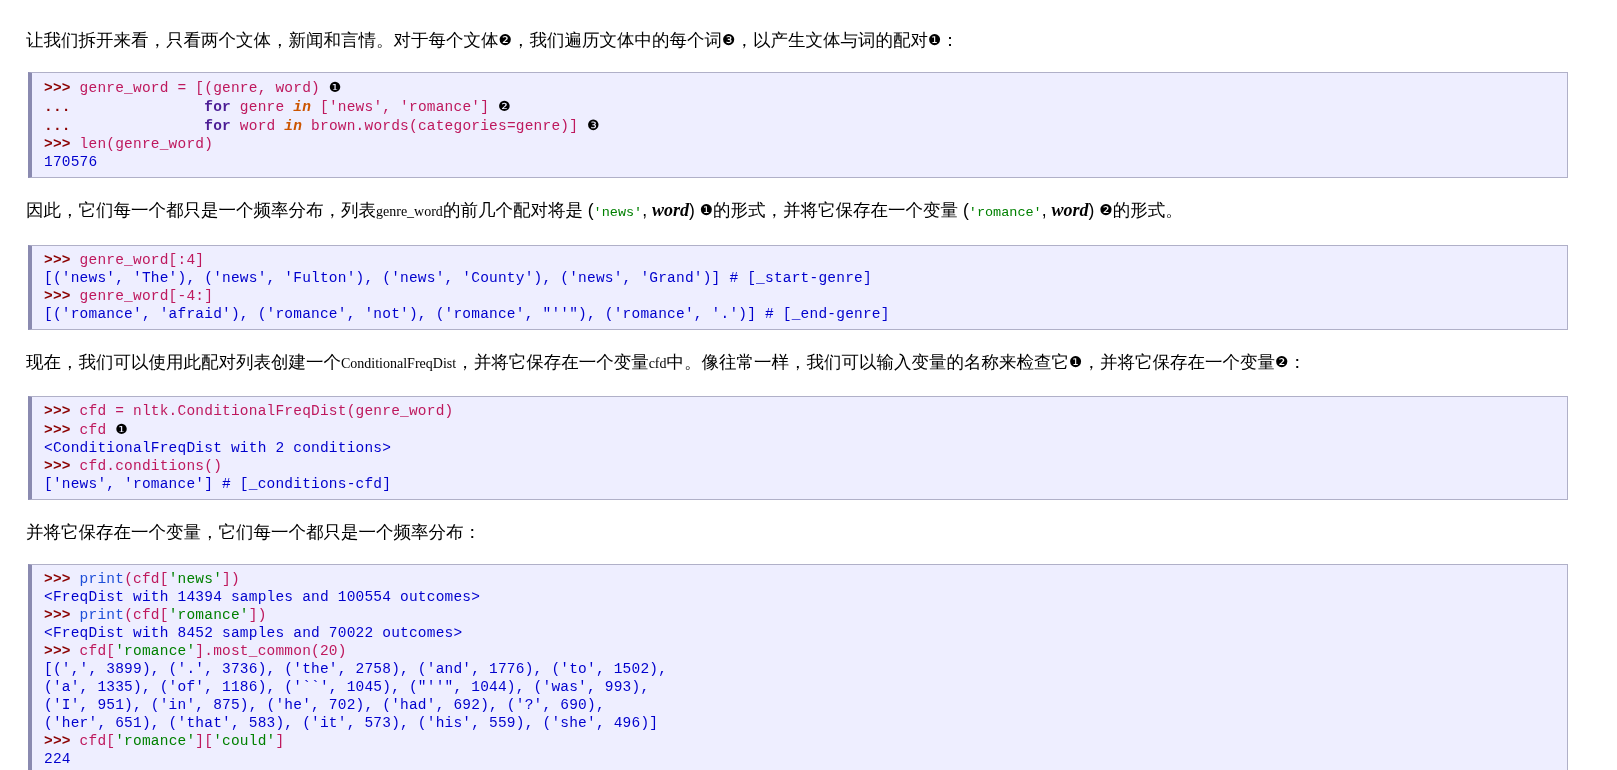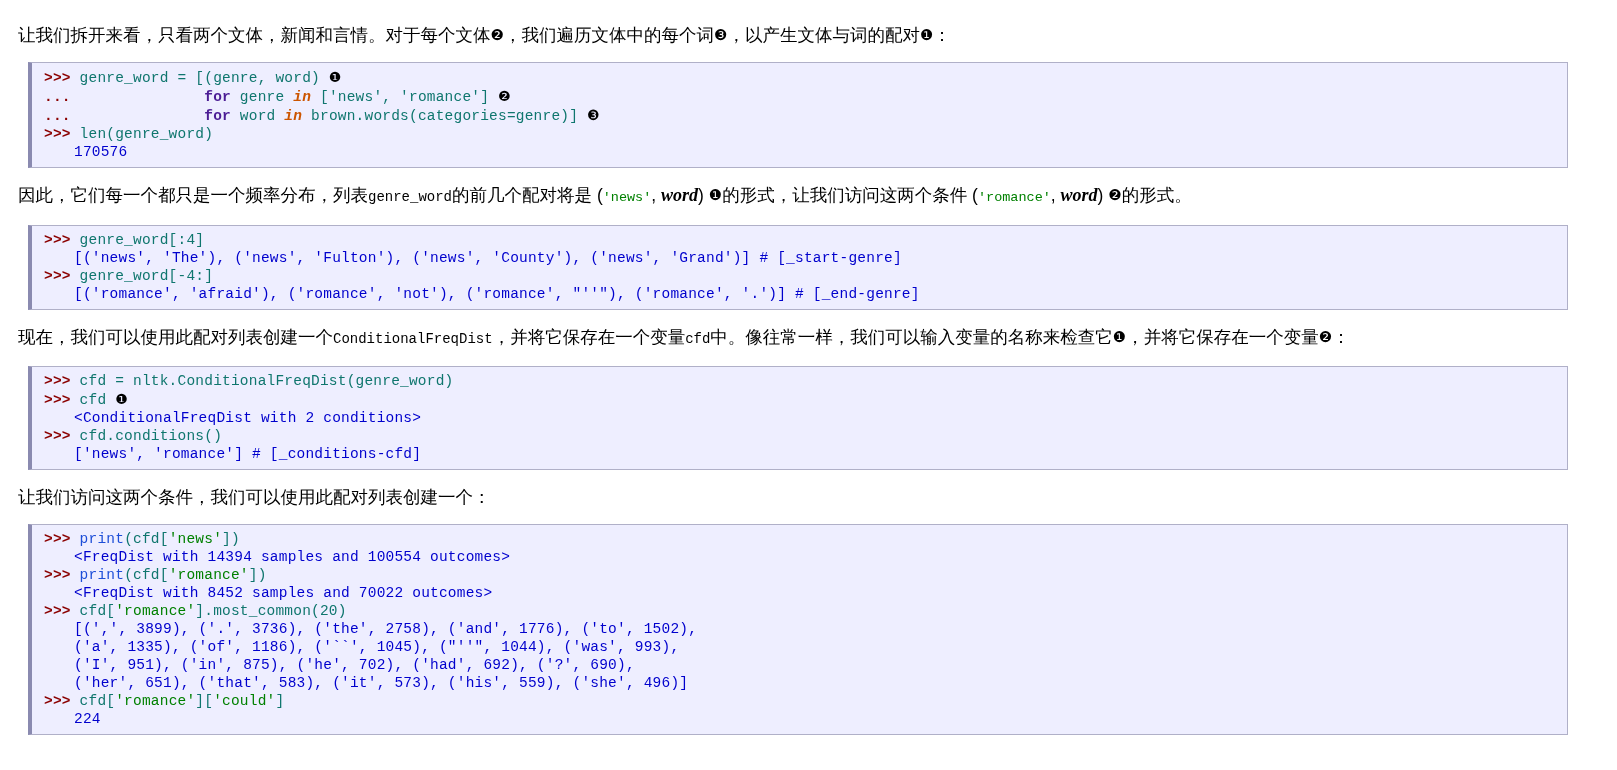--- a/index.html
+++ b/index.html
@@ -14,28 +14,28 @@
     font-family: "Liberation Serif", serif;
     color: #000000;
   }
   .page {
     padding: 8px 10px 0 6px;
     box-sizing: border-box;
   }
   .para {
     font-family: "Liberation Sans", sans-serif;
     font-size: 17.5px;
-    line-height: 26px;
+    line-height: 20px;
     color: #000000;
-    margin: 8px;
+    margin: 16px;
     padding: 6px 0 6px 4px;
     white-space: nowrap;
   }
   .para .cw {
-    font-family: Liberation Mono, monospace;
+    font-family: Liberation Serif, serif;
     font-size: 14px;
     letter-spacing: 0;
   }
   .para .str {
     font-family: "Liberation Mono", monospace;
     font-size: 13.5px;
     color: #008000;
   }
   .para .var {
     font-family: "Liberation Serif", serif;
@@ -65,59 +65,59 @@
     line-height: 18px;
     color: #000080;
     white-space: pre;
     letter-spacing: 0.2px;
   }
   .code .prompt   { color: #8b0000; font-weight: bold; }
   .code .kw       { color: #4c1d95; font-weight: bold; }
   .code .kw2      { color: #cc5500; font-weight: bold; font-style: italic; }
   .code .fn       { color: #1d4ed8; }
   .code .str      { color: #008000; }
-  .code .out      { color: #0000cd; margin-left: 30px; }
-  .code .plain    { color: #0f766e; }
+  .code .out      { color: #0000cd; }
+  .code .plain    { color: #be185d; }
   .code .mark     { font-family: "DejaVu Sans", sans-serif; font-size: 14px; color: #000; }
 </style>
 </head>
 <body>
 
 <div class="page">
 
   <p class="para"><span>让我们拆开来看，只看两个文体，新闻和言情。对于每个文体</span><span class="marker">❷</span><span>，我们遍历文体中的每个词</span><span class="marker">❸</span><span>，以产生文体与词的配对</span><span class="marker">❶</span><span>：</span></p>
 
   <div class="codeblock">
     <pre class="code"><span class="prompt">&gt;&gt;&gt; </span><span class="plain">genre_word = [(genre, word) </span><span class="mark">❶</span>
 <span class="prompt">... </span><span class="plain">              </span><span class="kw">for </span><span class="plain">genre </span><span class="kw2">in </span><span class="plain">['news', 'romance'] </span><span class="mark">❷</span>
 <span class="prompt">... </span><span class="plain">              </span><span class="kw">for </span><span class="plain">word </span><span class="kw2">in </span><span class="plain">brown.words(categories=genre)] </span><span class="mark">❸</span>
 <span class="prompt">&gt;&gt;&gt; </span><span class="plain">len(genre_word)</span>
 <span class="out">170576</span></pre>
   </div>
 
-  <p class="para"><span>因此，它们每一个都只是一个频率分布，列表</span><span class="cw">genre_word</span><span>的前几个配对将是 (</span><span class="str">'news'</span><span>, </span><span class="var">word</span><span>) </span><span class="marker">❶</span><span>的形式，让我们访问这两个条件 (</span><span class="str">'romance'</span><span>, </span><span class="var">word</span><span>) </span><span class="marker">❷</span><span>的形式。</span></p>
+  <p class="para"><span>因此，它们每一个都只是一个频率分布，列表</span><span class="cw">genre_word</span><span>的前几个配对将是 (</span><span class="str">'news'</span><span>, </span><span class="var">word</span><span>) </span><span class="marker">❶</span><span>的形式，并将它保存在一个变量 (</span><span class="str">'romance'</span><span>, </span><span class="var">word</span><span>) </span><span class="marker">❷</span><span>的形式。</span></p>
 
   <div class="codeblock">
     <pre class="code"><span class="prompt">&gt;&gt;&gt; </span><span class="plain">genre_word[:4]</span>
 <span class="out">[('news', 'The'), ('news', 'Fulton'), ('news', 'County'), ('news', 'Grand')] # [_start-genre]</span>
 <span class="prompt">&gt;&gt;&gt; </span><span class="plain">genre_word[-4:]</span>
 <span class="out">[('romance', 'afraid'), ('romance', 'not'), ('romance', "''"), ('romance', '.')] # [_end-genre]</span></pre>
   </div>
 
   <p class="para"><span>现在，我们可以使用此配对列表创建一个</span><span class="cw">ConditionalFreqDist</span><span>，并将它保存在一个变量</span><span class="cw">cfd</span><span>中。像往常一样，我们可以输入变量的名称来检查它</span><span class="marker">❶</span><span>，并将它保存在一个变量</span><span class="marker">❷</span><span>：</span></p>
 
   <div class="codeblock">
     <pre class="code"><span class="prompt">&gt;&gt;&gt; </span><span class="plain">cfd = nltk.ConditionalFreqDist(genre_word)</span>
 <span class="prompt">&gt;&gt;&gt; </span><span class="plain">cfd </span><span class="mark">❶</span>
 <span class="out">&lt;ConditionalFreqDist with 2 conditions&gt;</span>
 <span class="prompt">&gt;&gt;&gt; </span><span class="plain">cfd.conditions()</span>
 <span class="out">['news', 'romance'] # [_conditions-cfd]</span></pre>
   </div>
 
-  <p class="para"><span>让我们访问这两个条件，我们可以使用此配对列表创建一个：</span></p>
+  <p class="para"><span>并将它保存在一个变量，它们每一个都只是一个频率分布：</span></p>
 
   <div class="codeblock">
     <pre class="code"><span class="prompt">&gt;&gt;&gt; </span><span class="fn">print</span><span class="plain">(cfd[</span><span class="str">'news'</span><span class="plain">])</span>
 <span class="out">&lt;FreqDist with 14394 samples and 100554 outcomes&gt;</span>
 <span class="prompt">&gt;&gt;&gt; </span><span class="fn">print</span><span class="plain">(cfd[</span><span class="str">'romance'</span><span class="plain">])</span>
 <span class="out">&lt;FreqDist with 8452 samples and 70022 outcomes&gt;</span>
 <span class="prompt">&gt;&gt;&gt; </span><span class="plain">cfd[</span><span class="str">'romance'</span><span class="plain">].most_common(20)</span>
 <span class="out">[(',', 3899), ('.', 3736), ('the', 2758), ('and', 1776), ('to', 1502),</span>
 <span class="out">('a', 1335), ('of', 1186), ('``', 1045), ("''", 1044), ('was', 993),</span>
 <span class="out">('I', 951), ('in', 875), ('he', 702), ('had', 692), ('?', 690),</span>

